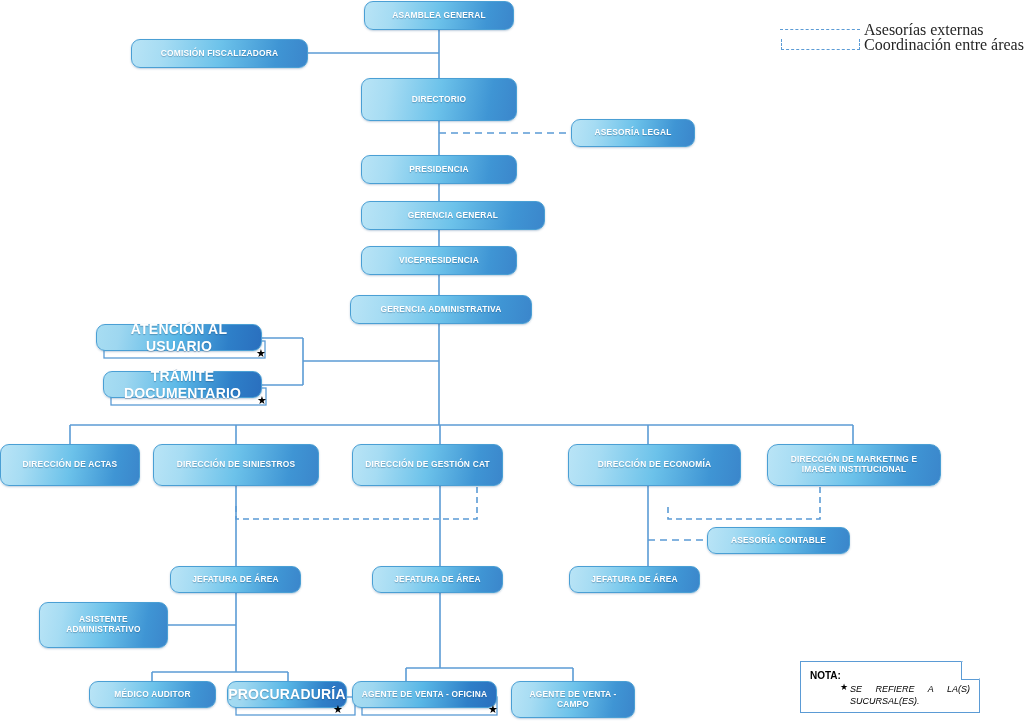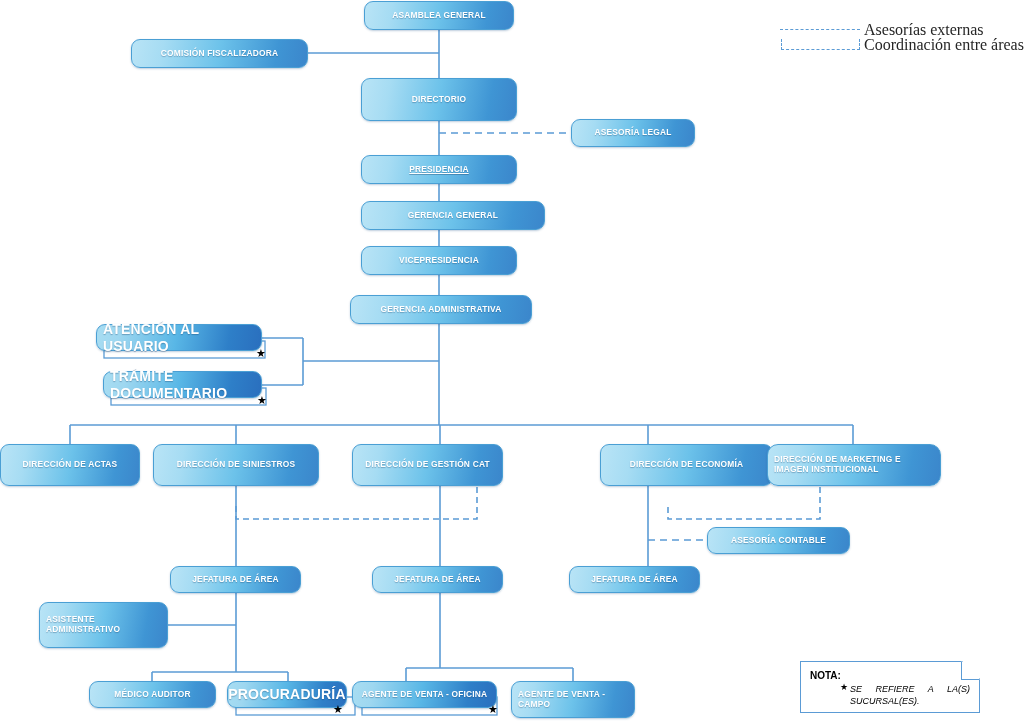--- a/index.html
+++ b/index.html
@@ -25,21 +25,21 @@
   .box{
     position:absolute;
     box-sizing:border-box;
     border-radius:9px;
     background:linear-gradient(100deg,#a8ddf2 0%,#9ed7f0 14%,#59b7e6 48%,#2e7fc8 80%,#2a6fbe 100%);
     border:1px solid #4a9fd4;
     color:#ffffff;
     display:flex;
     align-items:center;
     justify-content:center;
-    text-align:left;
+    text-align:center;
     line-height:1.18;
     letter-spacing:.2px;
     font-weight:bold;
     font-size:8.4px;
     padding:2px 6px;
     text-shadow:0 1px 1px rgba(20,60,100,.35);
     box-shadow:0 1px 2px rgba(40,90,140,.30);
   }
   .box.soft{
     background:linear-gradient(100deg,#b9e4f6 0%,#a6dcf3 18%,#6cc2ea 50%,#3f95d4 82%,#3b86cb 100%);
@@ -199,35 +199,35 @@
       <rect x="236" y="697" width="119" height="18"></rect>
 
       <rect x="362" y="697" width="135" height="18"></rect>
     </g>
   </svg>
 
   <div class="box soft" style="left:364px;top:1px;width:150px;height:29px;">ASAMBLEA GENERAL</div>
   <div class="box soft" style="left:131px;top:39px;width:177px;height:29px;">COMISIÓN FISCALIZADORA</div>
   <div class="box soft" style="left:361px;top:78px;width:156px;height:43px;">DIRECTORIO</div>
   <div class="box soft" style="left:571px;top:119px;width:124px;height:28px;">ASESORÍA LEGAL</div>
-  <div class="box soft" style="left:361px;top:155px;width:156px;height:29px;text-decoration:underline;">PRESIDENCIA</div>
+  <div class="box soft" style="left:361px;top:155px;width:156px;height:29px;">PRESIDENCIA</div>
   <div class="box soft" style="left:361px;top:201px;width:184px;height:29px;">GERENCIA GENERAL</div>
   <div class="box soft" style="left:361px;top:246px;width:156px;height:29px;">VICEPRESIDENCIA</div>
   <div class="box soft" style="left:350px;top:295px;width:182px;height:29px;">GERENCIA ADMINISTRATIVA</div>
 
   <div class="box big" style="left:96px;top:324px;width:166px;height:27px;">ATENCIÓN AL USUARIO</div>
   <span class="star" style="left:256px;top:348px;">★</span>
 
   <div class="box big" style="left:103px;top:371px;width:159px;height:27px;">TRÁMITE DOCUMENTARIO</div>
   <span class="star" style="left:257px;top:395px;">★</span>
 
   <div class="box soft" style="left:0px;top:444px;width:140px;height:42px;">DIRECCIÓN DE ACTAS</div>
   <div class="box soft" style="left:153px;top:444px;width:166px;height:42px;">DIRECCIÓN DE SINIESTROS</div>
   <div class="box soft" style="left:352px;top:444px;width:151px;height:42px;">DIRECCIÓN DE GESTIÓN CAT</div>
-  <div class="box soft" style="left:568px;top:444px;width:173px;height:42px;margin-left:32px;">DIRECCIÓN DE ECONOMÍA</div>
+  <div class="box soft" style="left:568px;top:444px;width:173px;height:42px;">DIRECCIÓN DE ECONOMÍA</div>
   <div class="box soft" style="left:767px;top:444px;width:174px;height:42px;border-radius:11px;">DIRECCIÓN DE MARKETING E IMAGEN INSTITUCIONAL</div>
 
   <div class="box soft" style="left:707px;top:527px;width:143px;height:27px;">ASESORÍA CONTABLE</div>
 
   <div class="box soft" style="left:170px;top:566px;width:131px;height:27px;">JEFATURA DE ÁREA</div>
   <div class="box soft" style="left:372px;top:566px;width:131px;height:27px;">JEFATURA DE ÁREA</div>
   <div class="box soft" style="left:569px;top:566px;width:131px;height:27px;">JEFATURA DE ÁREA</div>
 
   <div class="box soft" style="left:39px;top:602px;width:129px;height:46px;">ASISTENTE ADMINISTRATIVO</div>
 

